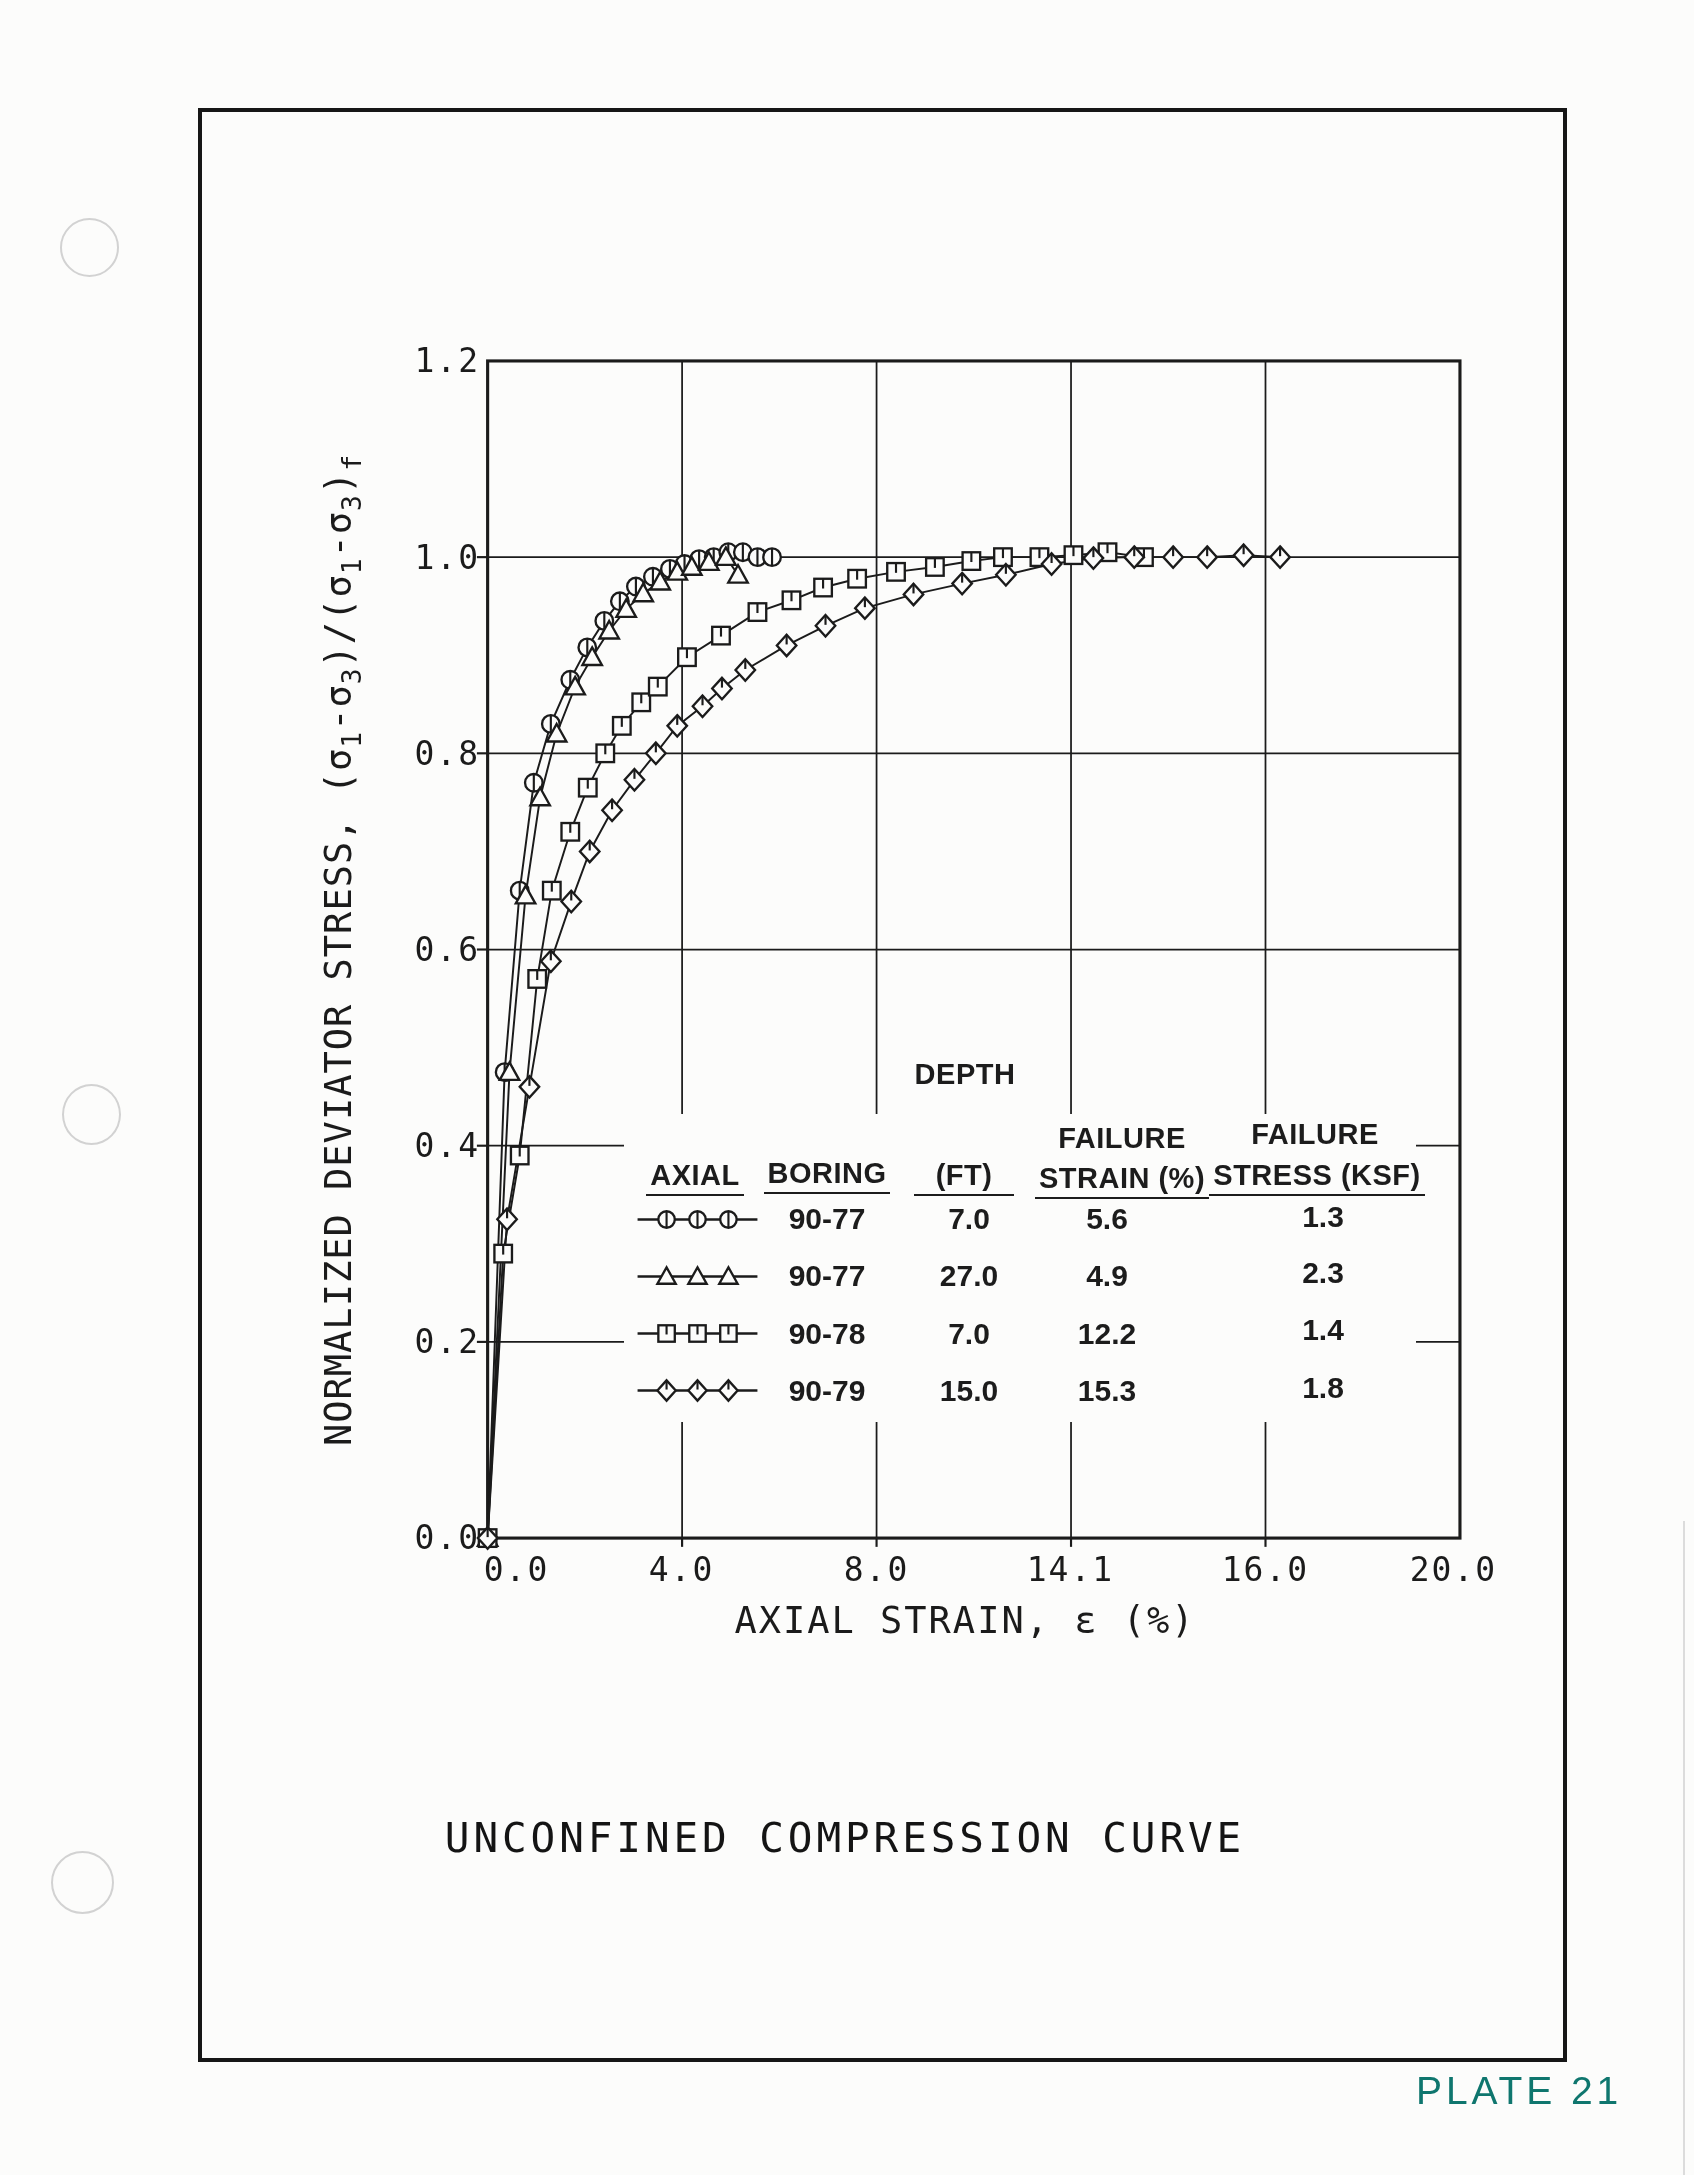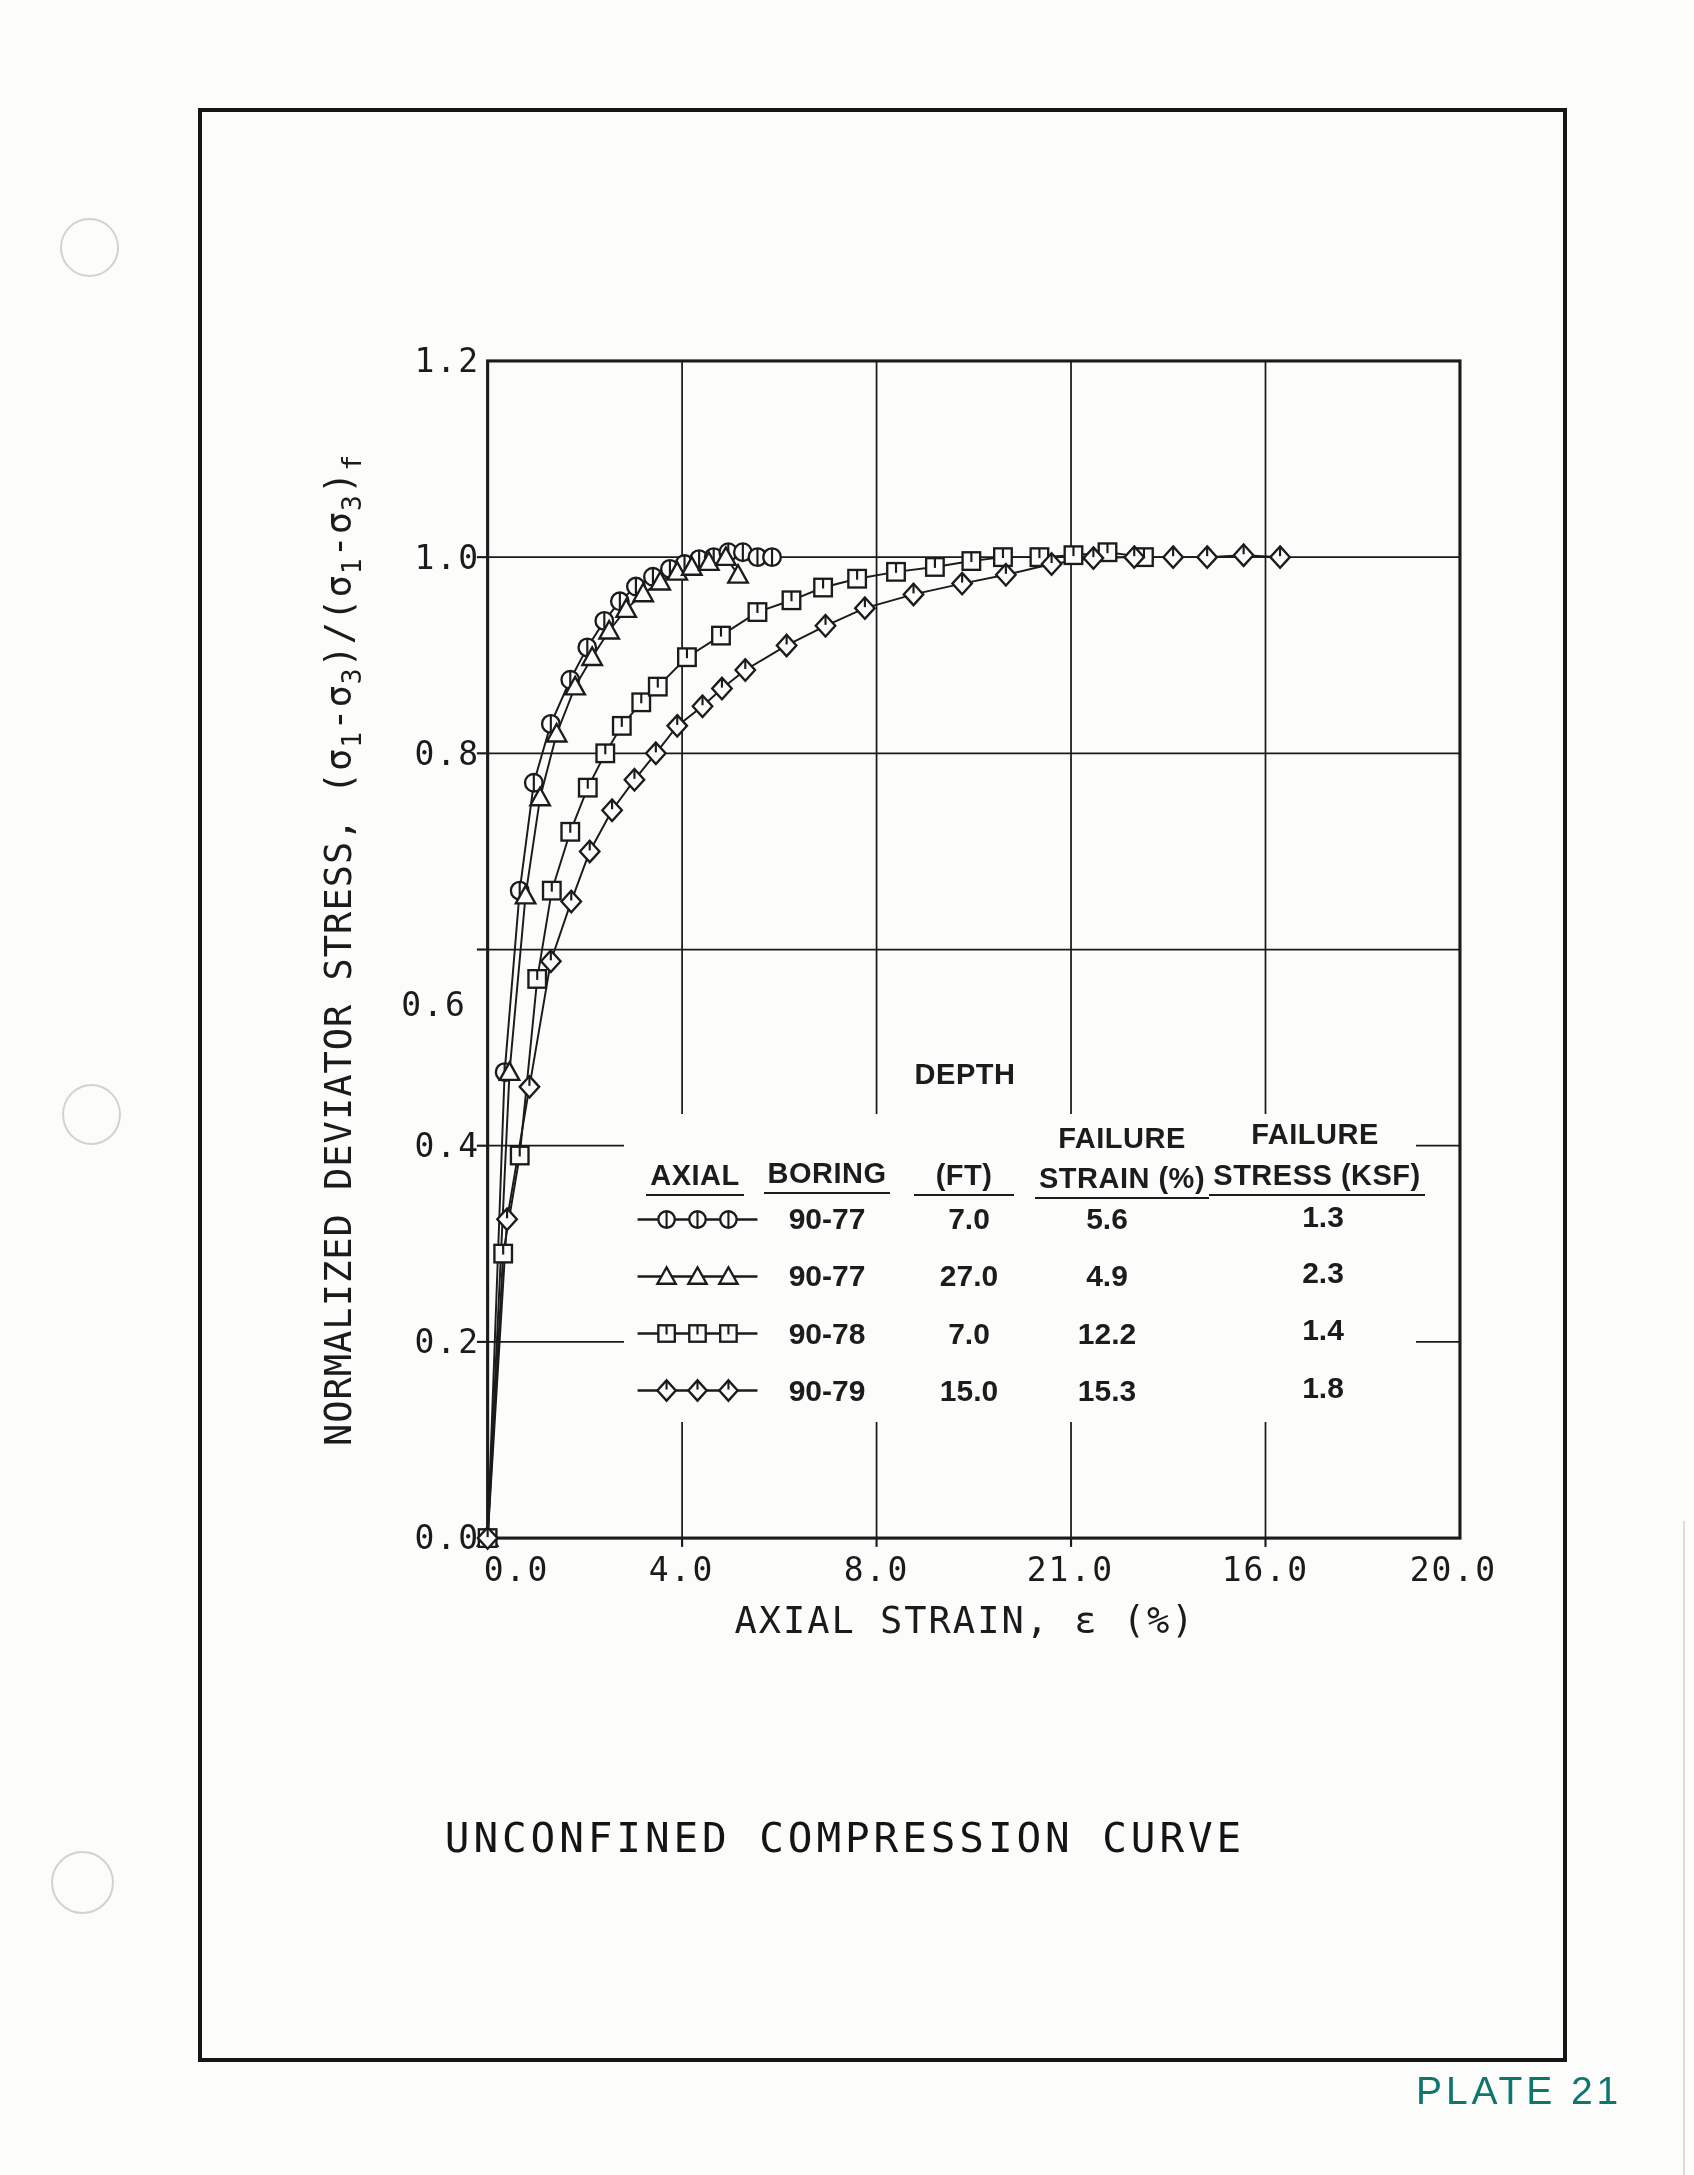--- a/index.html
+++ b/index.html
@@ -254,29 +254,29 @@
         <line x1="1275.1675" y1="558.155" x2="1275.1675" y2="568.155" stroke="#1b1b1b" stroke-width="2.2"></line>
         <polygon points="1312.555,560.1666666666666 1322.555,571.1666666666666 1312.555,582.1666666666666 1302.555,571.1666666666666" fill="#fcfcfb" stroke="#1b1b1b" stroke-width="2.4"></polygon>
         <line x1="1312.555" y1="560.1666666666666" x2="1312.555" y2="570.1666666666666" stroke="#1b1b1b" stroke-width="2.2"></line>
       </g>
       <text x="360" y="974" transform="rotate(-90 360 974)" text-anchor="middle" fill="#1b1b1b" font-family="&quot;DejaVu Sans Mono&quot;, monospace" font-size="38" letter-spacing="1"><tspan>NORMALIZED DEVIATOR STRESS, (σ</tspan><tspan font-size="27" dy="10">1</tspan><tspan dy="-10">-σ</tspan><tspan font-size="27" dy="10">3</tspan><tspan dy="-10">)/(σ</tspan><tspan font-size="27" dy="10">1</tspan><tspan dy="-10">-σ</tspan><tspan font-size="27" dy="10">3</tspan><tspan dy="-10">)</tspan><tspan font-size="27" dy="10">f</tspan></text>
     </svg>
 
   <div class="ytick plot-text" style="top:1517px;">0.0</div>
   <div class="ytick plot-text" style="top:1321px;">0.2</div>
   <div class="ytick plot-text" style="top:1125px;">0.4</div>
-  <div class="ytick plot-text" style="top:984px;text-align:center;">0.6</div>
+  <div class="ytick plot-text" style="top:929px;">0.6</div>
   <div class="ytick plot-text" style="top:733px;">0.8</div>
   <div class="ytick plot-text" style="top:537px;">1.0</div>
   <div class="ytick plot-text" style="top:340px;">1.2</div>
 
   <div class="xtick plot-text" style="left:458px;">0.0</div>
   <div class="xtick plot-text" style="left:623px;">4.0</div>
   <div class="xtick plot-text" style="left:818px;">8.0</div>
-  <div class="xtick plot-text" style="left:1012px;">21.0</div>
+  <div class="xtick plot-text" style="left:1012px;">14.1</div>
   <div class="xtick plot-text" style="left:1207px;">16.0</div>
   <div class="xtick plot-text" style="left:1395px;">20.0</div>
 
   <div id="x-axis-title" class="plot-text">AXIAL STRAIN, ε (%)</div>
 
   <div id="legend-backdrop"></div>
 
   <div class="leg-h" style="left:578px;top:1159px;"><span class="u">AXIAL</span></div>
   <div class="leg-h" style="left:710px;top:1157px;"><span class="u">BORING</span></div>
   <div class="leg-h" style="left:848px;top:1058px;">DEPTH</div>

